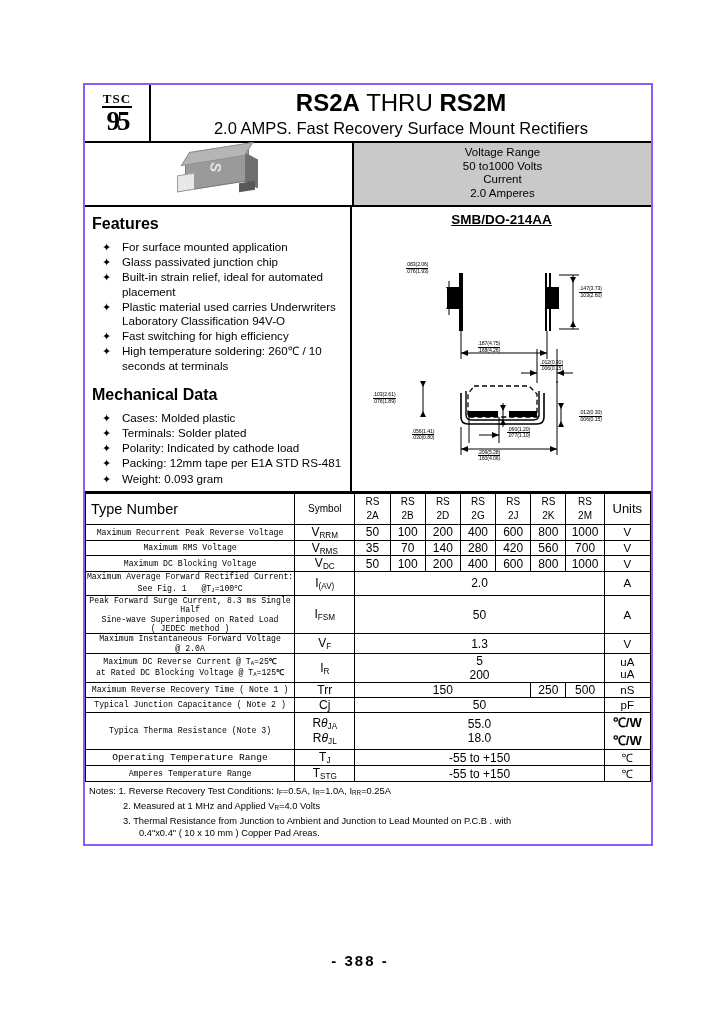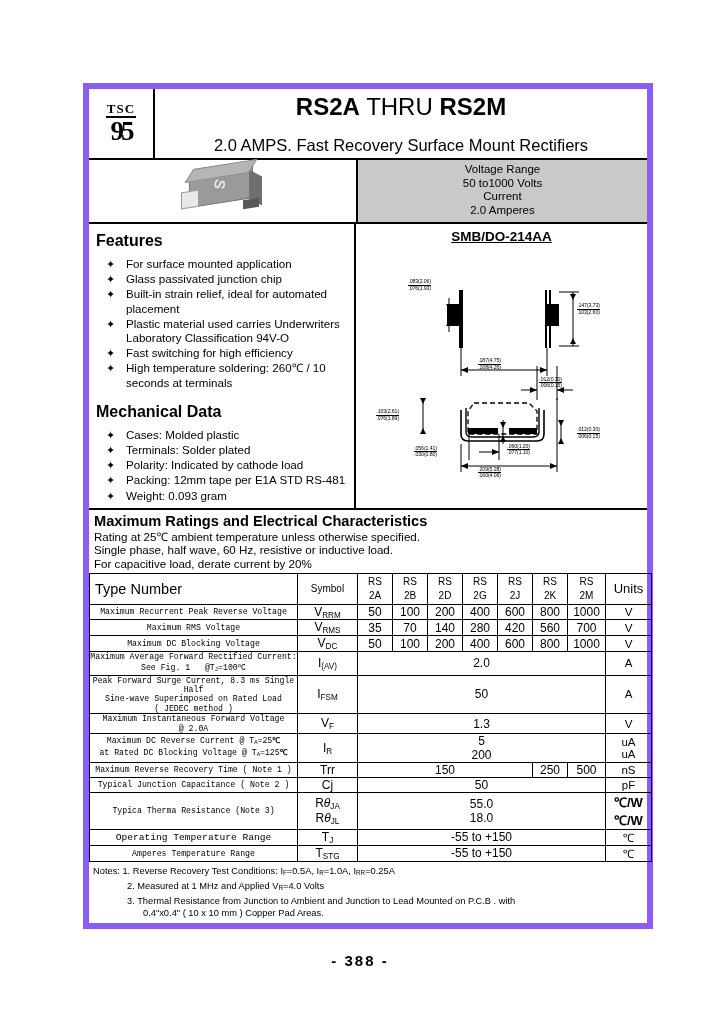--- a/index.html
+++ b/index.html
@@ -1,30 +1,30 @@
 <!DOCTYPE html>
 <html><head>
 <meta charset="utf-8">
 <style>
   html,body{margin:0;padding:0;background:#fff;}
   body{width:720px;height:1012px;font-family:"Liberation Sans",sans-serif;color:#000;position:relative;overflow:hidden;}
   .page{position:absolute;left:0;top:0;width:720px;height:1012px;}
 
-  .sheet{position:absolute;left:83px;top:83px;width:570px;border:6px solid #8b5cf6;box-sizing:border-box;}
+  .sheet{position:absolute;left:83px;top:83px;width:570px;border:2px solid #8b5cf6;box-sizing:border-box;}
 
   
   .hdr{display:flex;border-bottom:2px solid #000;}
   .logo-cell{width:64px;border-right:2px solid #000;display:flex;align-items:center;justify-content:center;padding:2px 0;}
   .logo{width:46px;height:44px;display:flex;flex-direction:column;align-items:center;justify-content:center;}
   .logo-top{font-family:"Liberation Serif",serif;font-weight:bold;font-size:13px;letter-spacing:1px;line-height:12px;border-bottom:2px solid #000;padding:0 1px 1px 1px;}
   .logo-bot{font-family:"Liberation Serif",serif;font-weight:bold;font-size:27px;line-height:26px;letter-spacing:-3px;}
   .title-cell{flex:1;text-align:center;padding:4px 0 3px 0;}
   .t1{font-size:24px;line-height:27px;font-weight:normal;}
   .t1 b{font-weight:bold;}
-  .t2{font-size:16.5px;line-height:20px;margin-top:15px;}
+  .t2{font-size:16.5px;line-height:20px;margin-top:2px;}
 
   
   .band{display:flex;border-bottom:2px solid #000;height:62px;}
   .photo-cell{width:267px;border-right:2px solid #000;display:flex;align-items:center;justify-content:center;}
   .vbox{flex:1;background:#c9c9c9;text-align:center;font-size:11.5px;line-height:13.5px;padding-top:3px;}
 
   
   .pkg{width:96px;height:52px;position:relative;}
   .pkg .body{position:absolute;left:14px;top:6px;width:62px;height:30px;background:#9a9a9a;transform:skewY(-9deg);border:1px solid #7a7a7a;}
   .pkg .top{position:absolute;left:14px;top:-1px;width:62px;height:12px;background:#b5b5b5;transform:skew(-32deg,-9deg);border:1px solid #8a8a8a;}
@@ -265,26 +265,20 @@
             <span class="num">.077(1.10)</span>
           </div>
           <div class="dlbl" style="left:42%;top:95%;">
             <span class="num top">.209(5.28)</span>
             <span class="num">.160(4.06)</span>
           </div>
         </div>
       </div>
     </div>
 
-    <div class="rat">
-      <h3>Maximum Ratings and Electrical Characteristics</h3>
-      <p>Rating at 25℃ ambient temperature unless otherwise specified.</p>
-      <p>Single phase, half wave, 60 Hz, resistive or inductive load.</p>
-      <p>For capacitive load, derate current by 20%</p>
-    </div>
 
     <table class="spec">
       <colgroup>
         <col style="width:208px">
           <col style="width:60px">
         <col style="width:35px">
           <col style="width:35px">
           <col style="width:35px">
         <col style="width:35px">
           <col style="width:35px">

